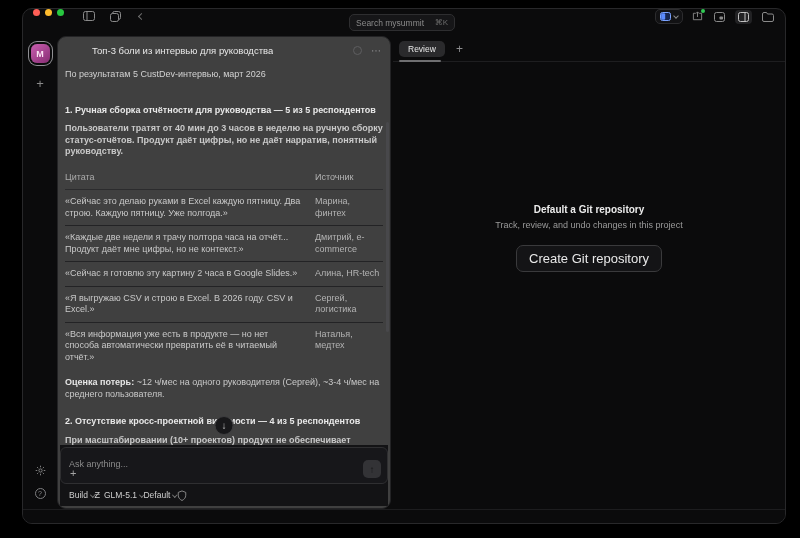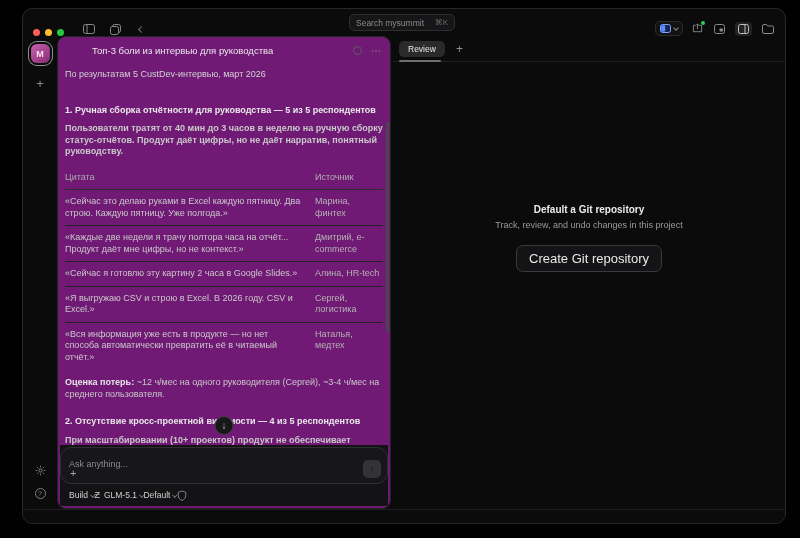--- a/index.html
+++ b/index.html
@@ -1,20 +1,20 @@
 <!DOCTYPE html>
 <html><head>
 <meta charset="utf-8">
 <style>
   * { margin:0; padding:0; box-sizing:border-box; }
   html,body { width:800px; height:538px; background:#000; font-family:"Liberation Sans", sans-serif; overflow:hidden; }
   .window { position:absolute; left:22px; top:8px; width:764px; height:516px; background:#0b0b0c; border:1px solid #28282a; border-radius:10px; overflow:hidden; }
 
   
-  .titlebar { position:absolute; left:0; top:0; right:0; height:27px; display:flex; align-items:flex-end; padding:0 10px; }
+  .titlebar { position:absolute; left:0; top:0; right:0; height:27px; display:flex; align-items:flex-start; padding:0 10px; }
   .lights { display:flex; gap:5px; margin-right:18px; }
   .light { width:7px; height:7px; border-radius:50%; }
   .tb-icons { display:flex; align-items:center; gap:12px; }
   .tb-icon { display:inline-flex; align-items:center; justify-content:center; width:14px; height:14px; }
   .search { position:absolute; left:326px; top:5px; width:106px; height:17px; background:#161618; border:1px solid #2e2e30; border-radius:5px; display:flex; align-items:center; padding:0 6px; }
   .search input { flex:1; min-width:0; background:transparent; border:none; outline:none; color:#c0c0c0; font-size:8.5px; font-family:"Liberation Sans",sans-serif; }
   .search input::placeholder { color:#8a8a8a; }
   .search .kbd { color:#6a6a6a; font-size:8px; }
   .tb-right { margin-left:auto; display:flex; align-items:center; gap:9px; }
   .layout-ctl { display:flex; align-items:center; gap:3px; border:1px solid #2c2c2e; border-radius:5px; padding:2px 4px; background:#121214; }
@@ -27,21 +27,21 @@
 
   
   .rail { position:absolute; left:0; top:27px; width:34px; bottom:14px; display:flex; flex-direction:column; align-items:center; }
   .avatar { width:19px; height:19px; border-radius:6px; margin-top:8px; background:linear-gradient(140deg,#c95fb0,#872c73); box-shadow:0 0 0 2px #0b0b0c, 0 0 0 3px #8f8f93; display:flex; align-items:center; justify-content:center; color:#fbe3f4; font-size:9px; font-weight:bold; }
   .rail-plus { margin-top:14px; color:#8a8a8a; font-size:13px; line-height:13px; cursor:default; }
   .rail-spacer { flex:1; }
   .rail-bottom-icon { margin-bottom:9px; display:flex; align-items:center; justify-content:center; width:14px; height:14px; }
   .help-circle { width:11px; height:11px; border:1px solid #7e7e80; border-radius:50%; color:#8d8d8f; font-size:7px; display:flex; align-items:center; justify-content:center; }
 
   
-  .doc { position:absolute; left:34px; top:27px; width:334px; bottom:14px; background:#701a75; border:1px solid #232325; border-radius:9px; overflow:hidden; }
+  .doc { position:absolute; left:34px; top:27px; width:334px; bottom:14px; background:#404040; border:1px solid #232325; border-radius:9px; overflow:hidden; }
   .doc-header { height:26px; display:flex; align-items:center; padding:0 8px 0 34px; }
   .doc-title { font-size:9.5px; color:#e9e9e9; white-space:nowrap; overflow:hidden; }
   .doc-header-right { margin-left:auto; display:flex; align-items:center; gap:9px; }
   .ring-icon { width:9px; height:9px; border:1px solid #5e5e60; border-radius:50%; }
   .ellipsis { color:#8d8d8f; font-size:10px; letter-spacing:1px; }
   .doc-body { position:absolute; left:0; right:0; top:26px; bottom:0; overflow:hidden; padding:6px 7px 0 7px; font-size:9px; line-height:11.5px; color:#c9c9c9; }
   .doc-subtitle { color:#d2d2d2; }
   .h1 { margin-top:24px; font-weight:bold; color:#e8e8e8; }
   .para { margin-top:7px;font-weight:bold; }
   .qtable { margin-top:12px; }
@@ -51,21 +51,21 @@
   .c2 { width:68px; color:#b3b3b3; }
   .trow:last-child.no-border { border-bottom:none; }
   .note { margin-top:8px; }
   .note b { color:#e6e6e6; }
   .h2 { margin-top:16px; font-weight:bold; color:#e8e8e8; }
   .scroll-thumb { position:absolute; right:1px; top:85px; width:3px; height:210px; background:#48484b; border-radius:2px; }
   .down-btn { position:absolute; left:50%; transform:translateX(-50%); bottom:73px; width:19px; height:19px; border-radius:50%; border:1px solid #3d3d3f; background:#18181a; color:#c2c2c2; font-size:10px; display:flex; align-items:center; justify-content:center; }
 
   
   .composer { position:absolute; left:2px; right:2px; bottom:2px; background:#131315; padding-top:2px; }
-  .composer-box { position:relative; border:1px solid #2f2f31; border-radius:11px; background:#17171a; height:37px; padding:5px 8px; }
+  .composer-box { position:relative; border:1px solid #2f2f31; border-radius:6px; background:#17171a; height:37px; padding:5px 8px; }
   .composer-box input { width:75%; background:transparent; border:none; outline:none; font-size:9px; color:#e0e0e0; font-family:"Liberation Sans",sans-serif; }
   .composer-box input::placeholder { color:#8a8a8a; }
   .composer-plus { position:absolute; left:9px; bottom:4px; color:#a5a5a5; font-size:11px; line-height:11px; }
   .send-btn { position:absolute; right:6px; bottom:5px; width:18px; height:18px; border-radius:5px; background:#333336; color:#141414; font-size:10px; display:flex; align-items:center; justify-content:center; }
   .composer-toolbar { height:22px; display:flex; align-items:center; padding:0 9px; font-size:8.5px; color:#d0d0d0; }
   .chip { display:flex; align-items:center; }
   .model-logo { margin-right:4px; color:#cfcfcf; font-size:9px; }
 
   
   .review { position:absolute; left:370px; top:27px; right:0; bottom:14px; }

